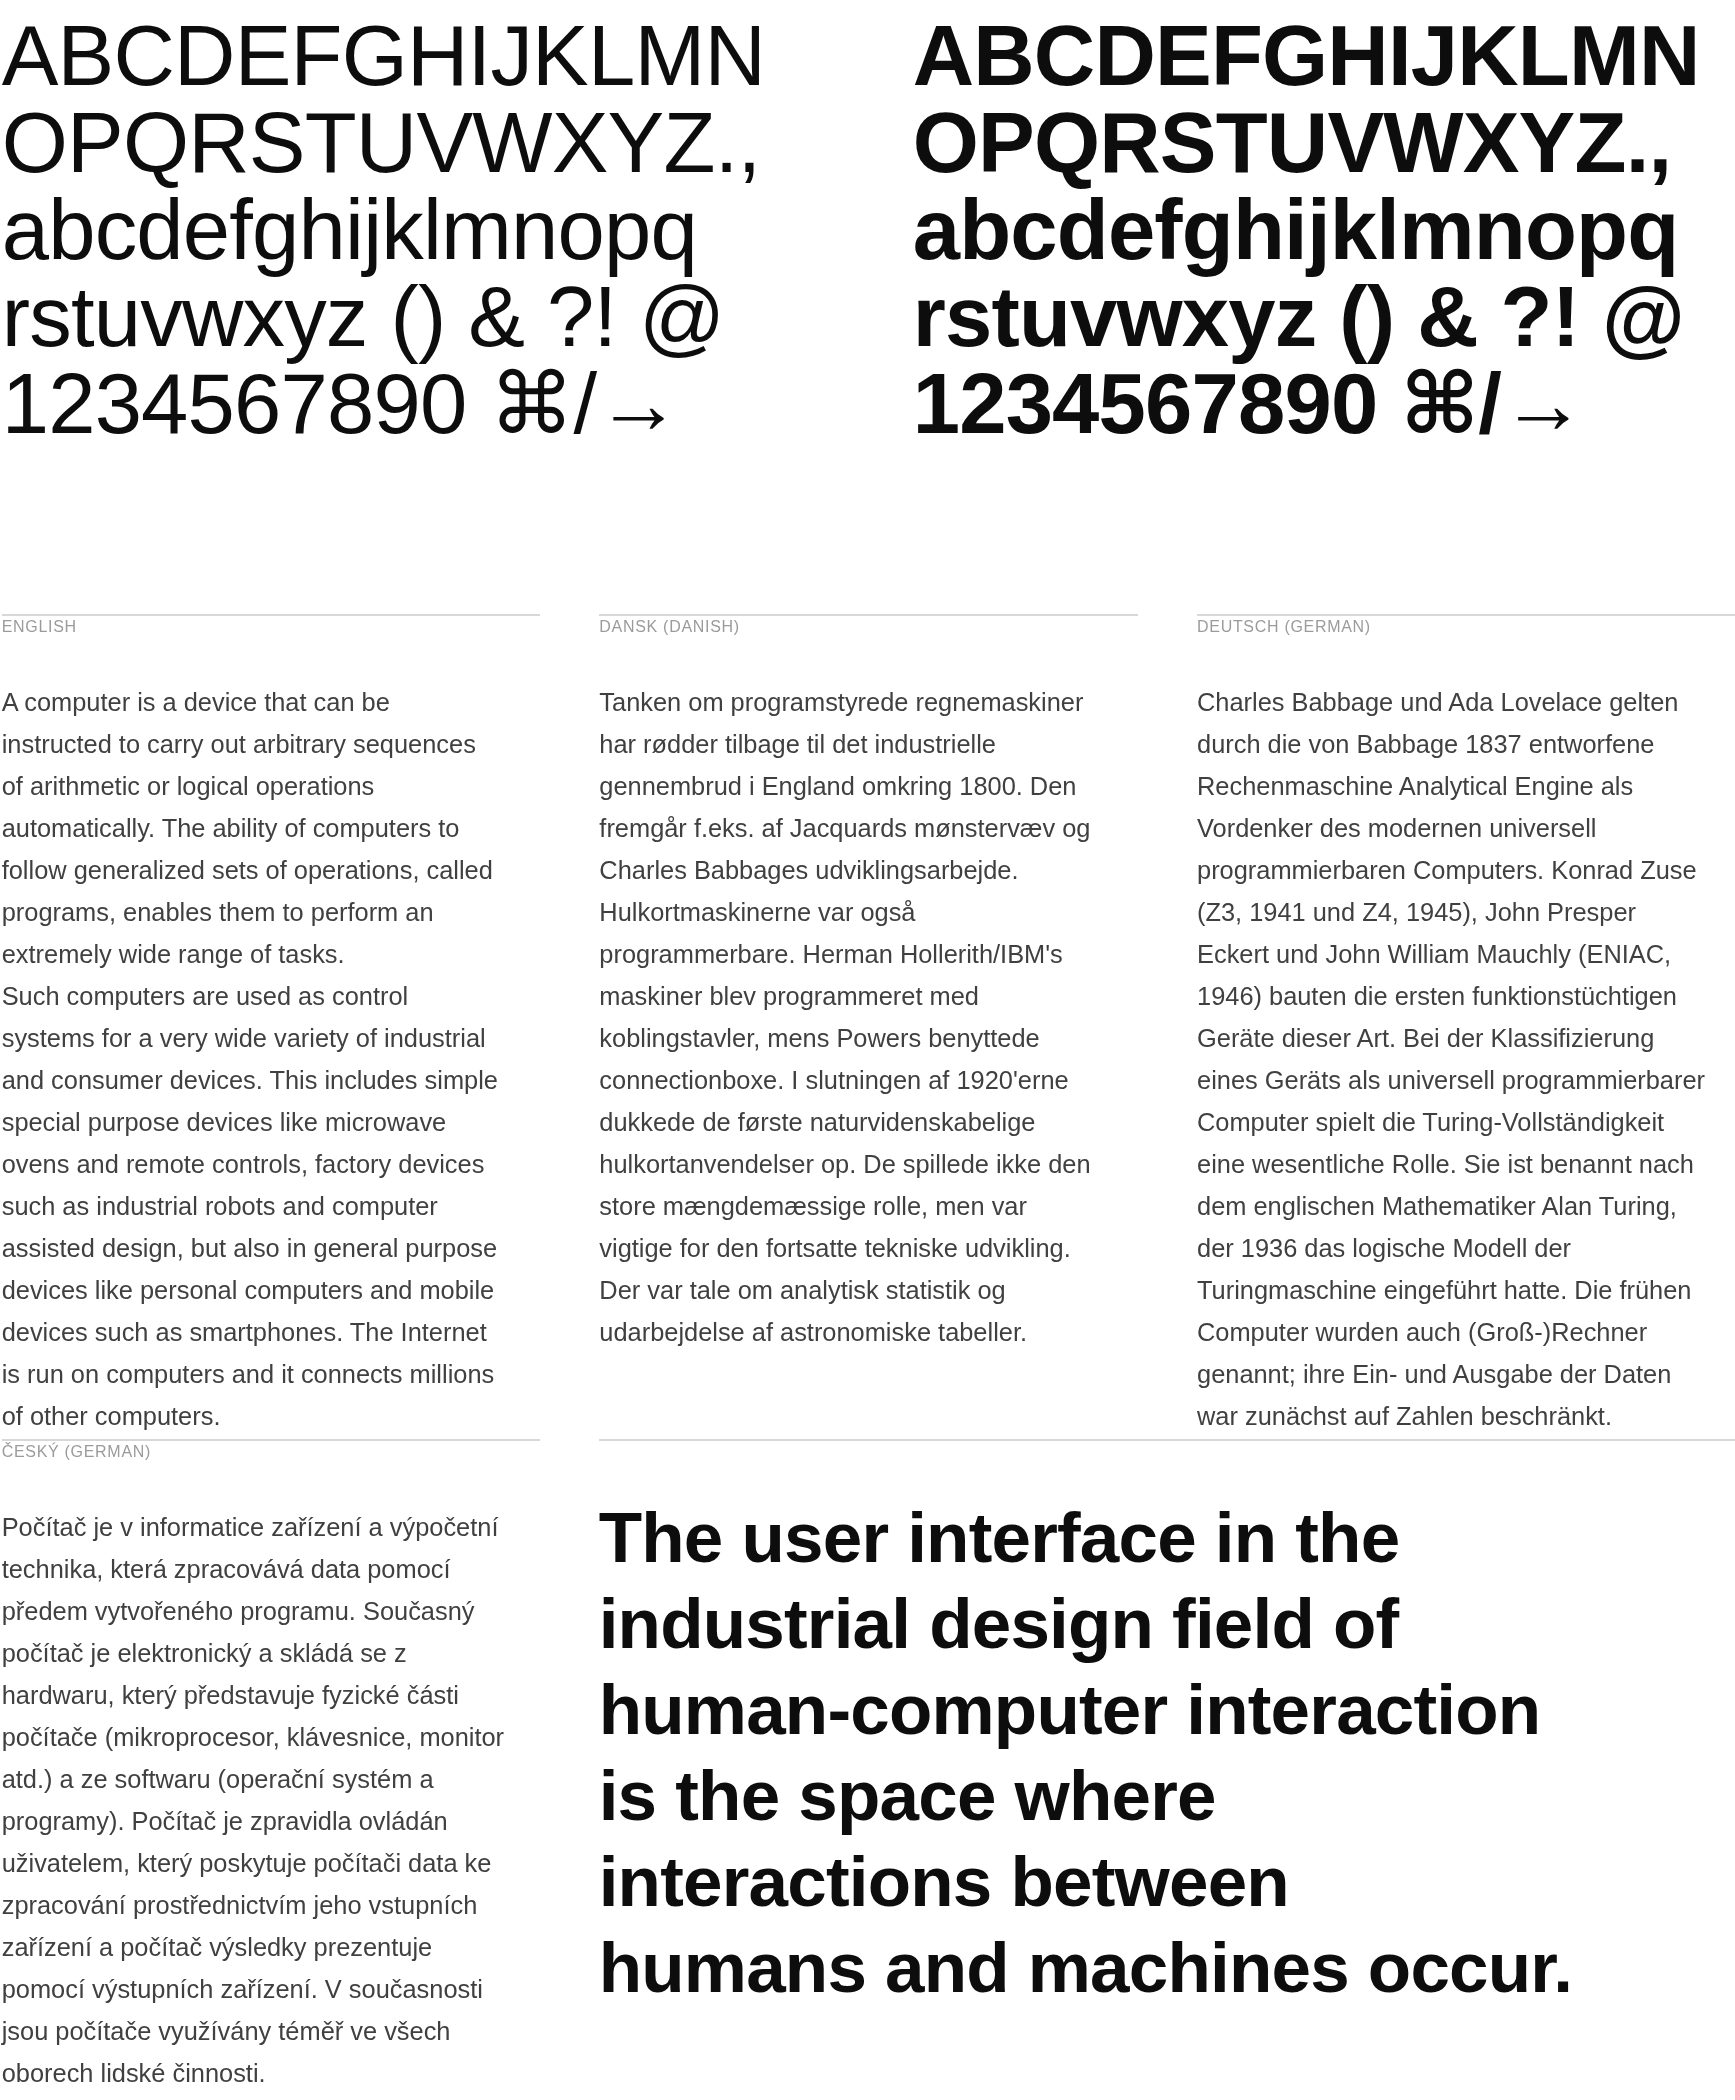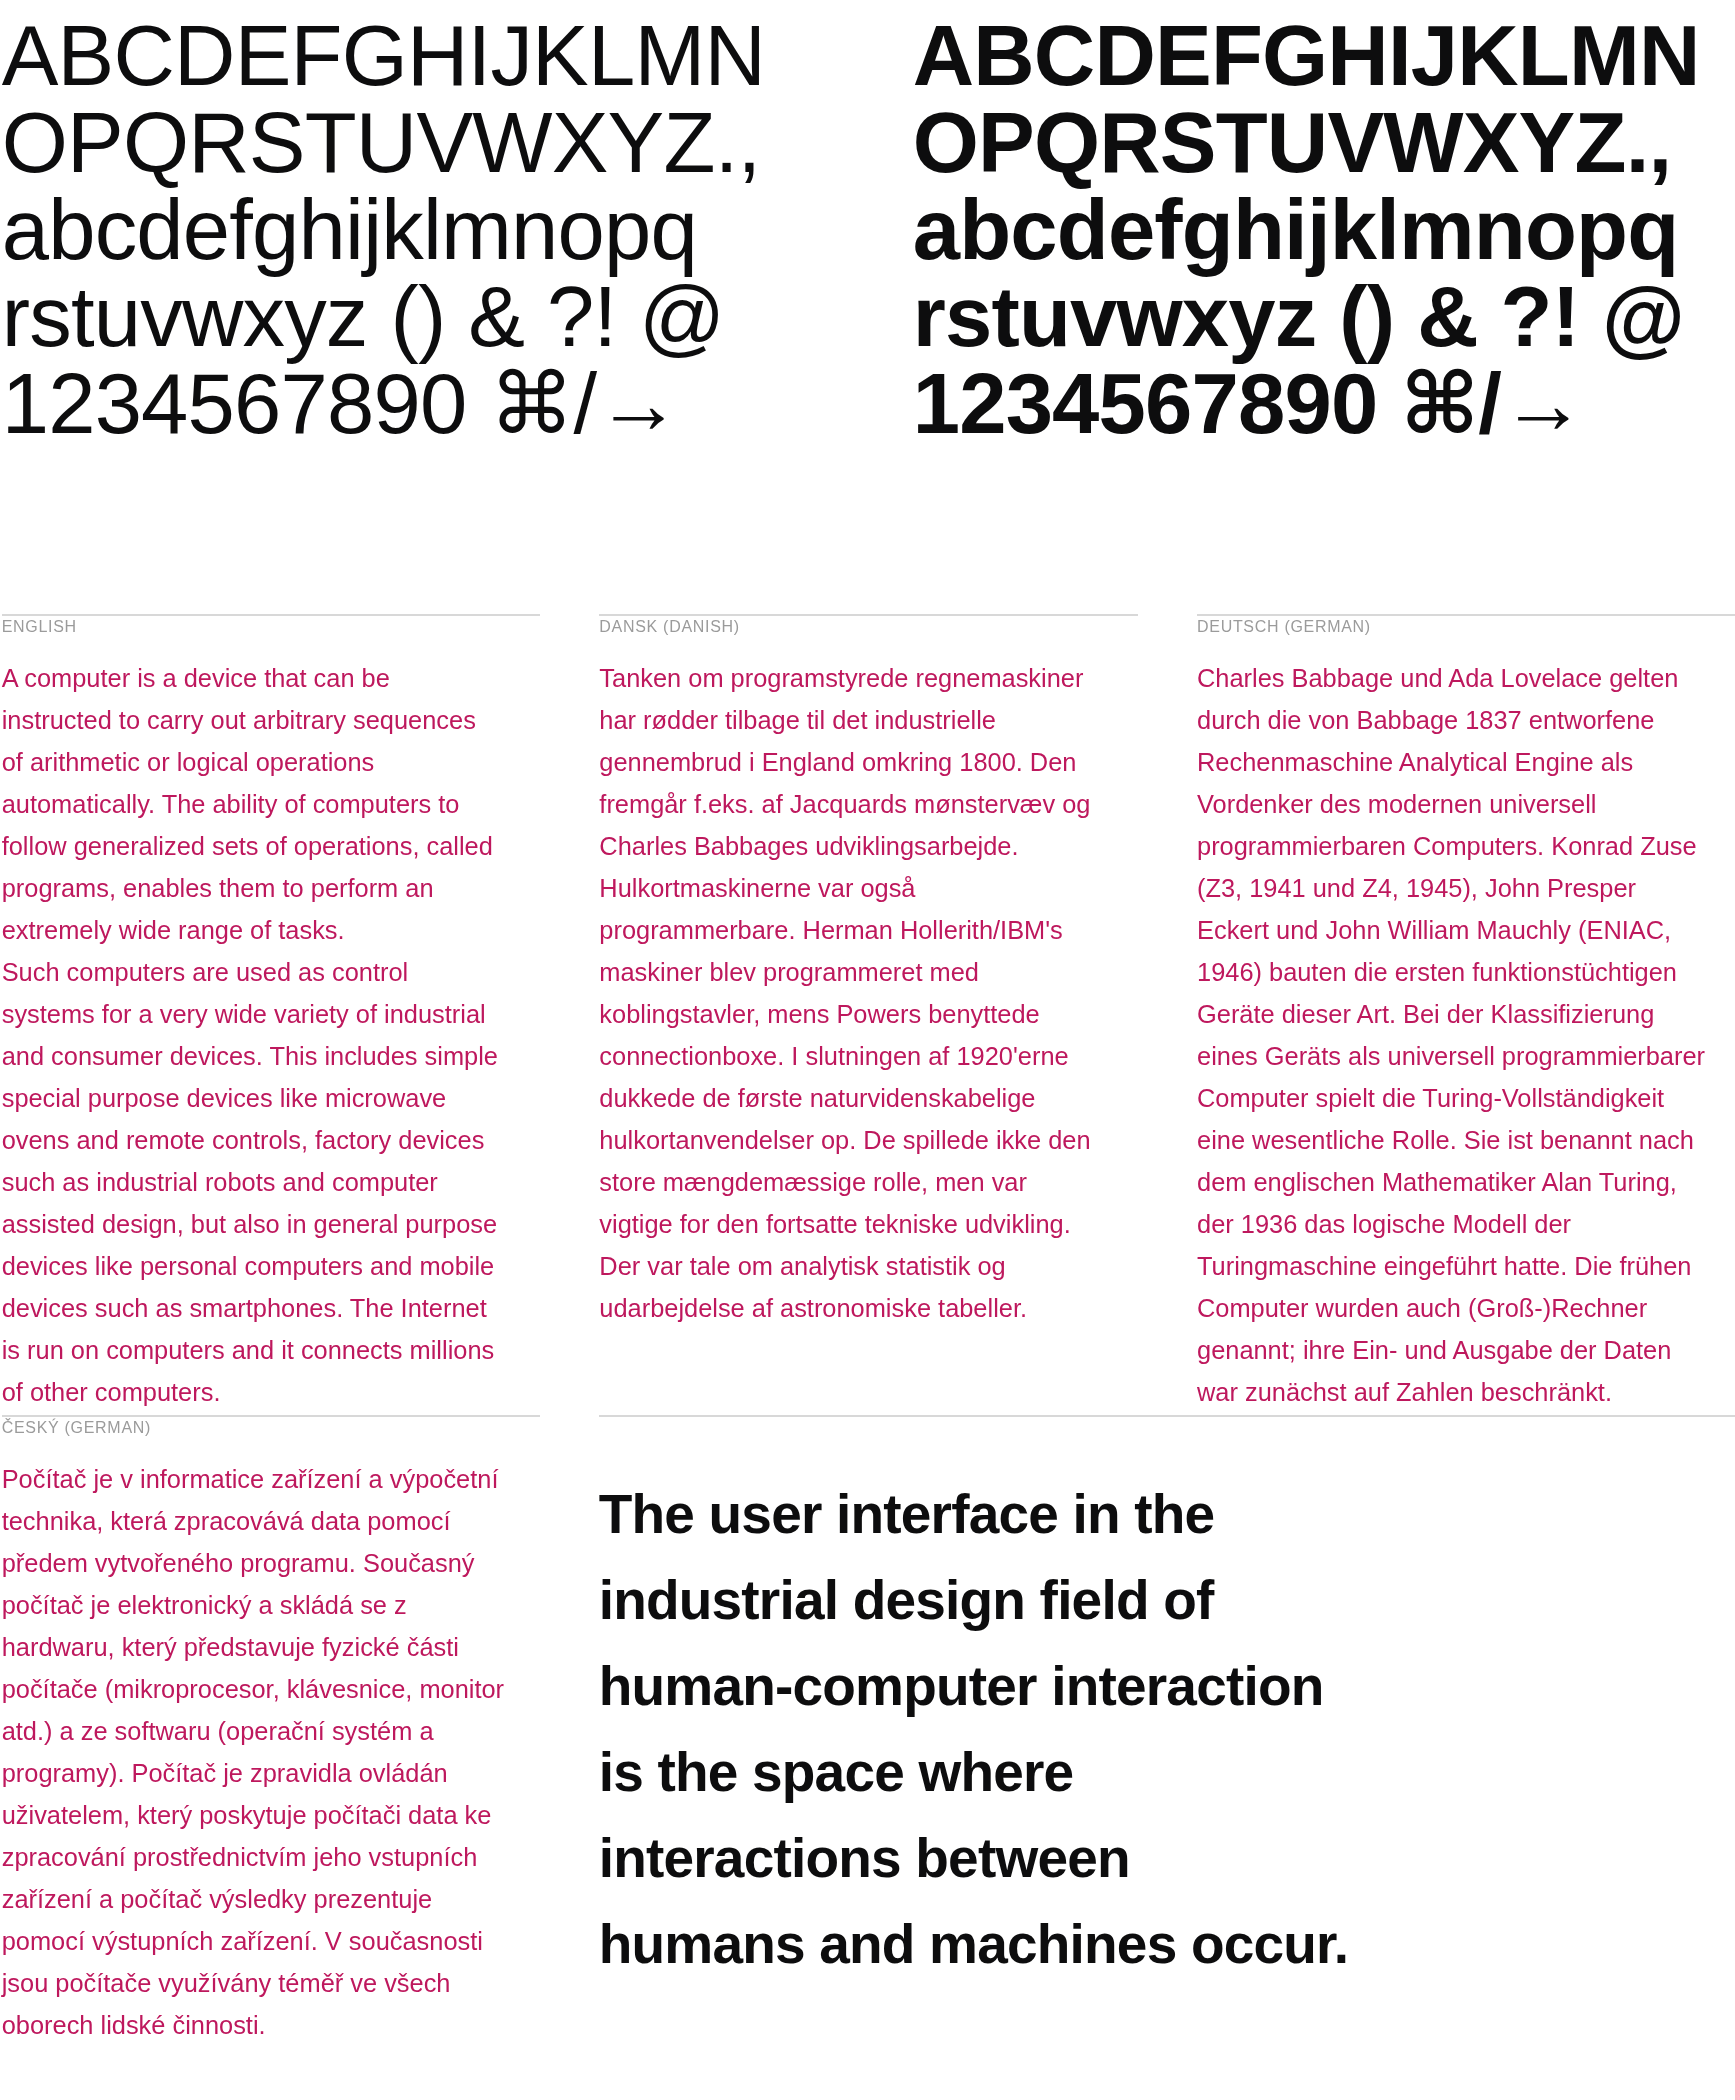--- a/index.html
+++ b/index.html
@@ -52,37 +52,37 @@
   .col-label {
     margin: 1px 0 0 0;
     font-size: 16px;
     line-height: 20.3px;
     font-weight: 400;
     letter-spacing: 0.7px;
     color: #9b9b9b;
     white-space: nowrap;
   }
   .col-body {
-    margin-top: 20px;
+    margin-top: 44px;
     font-size: 25.4px;
     line-height: 42px;
     white-space: pre;
-    color: #be185d;
+    color: #404040;
   }
 
   
   .bottom {
     margin-top: 2.5px;
     display: grid;
     grid-template-columns: 538px 1fr;
     column-gap: 59px;
   }
   .headline {
     margin: 54px 0 0 0;
-    font-size: 55px;
+    font-size: 71px;
     line-height: 86px;
     font-weight: 700;
     letter-spacing: -0.8px;
     white-space: pre;
     color: #0d0d0e;
   }
 </style>
 </head>
 <body>
 

